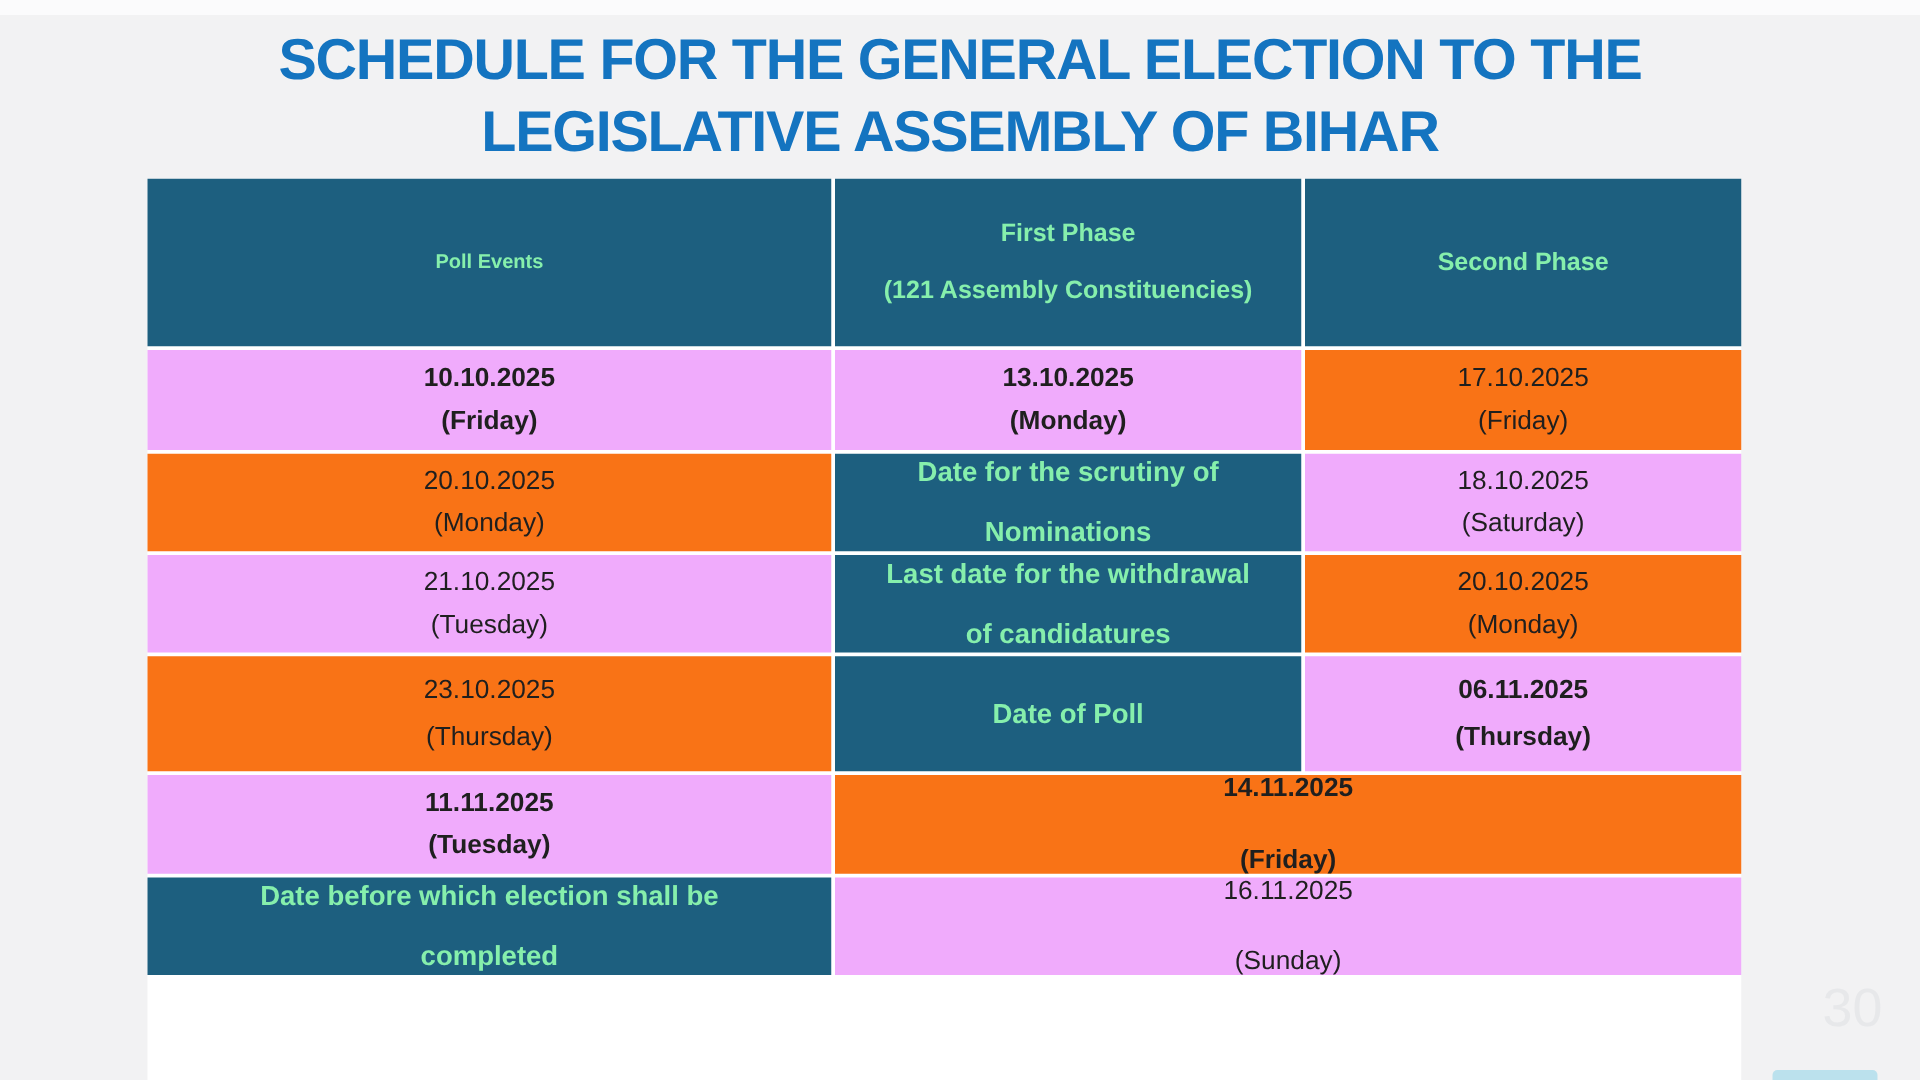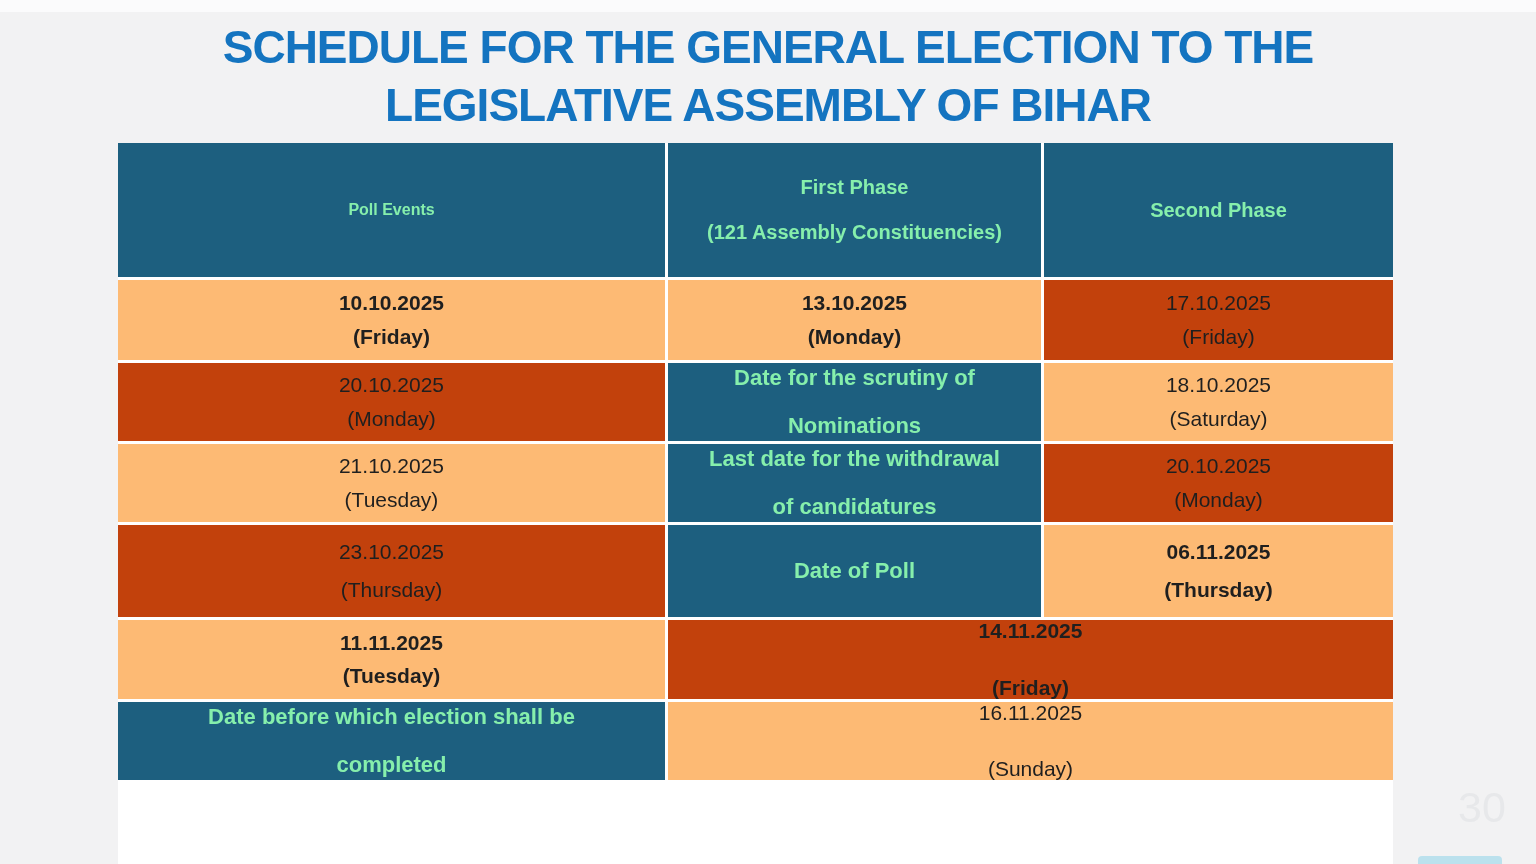--- a/index.html
+++ b/index.html
@@ -53,22 +53,22 @@
     font-size: 22px;
     line-height: 48px;
     padding: 0 40px;
   }
   .data-cell {
     font-size: 21px;
     color: #1f1f1f;
     justify-content: space-evenly;
     line-height: 22px;
   }
-  .row-dark { background: #fdba74; }
-  .row-light { background: #c2410c; }
+  .row-dark { background: #f0abfc; }
+  .row-light { background: #f97316; }
   .bold { font-weight: 700; }
   .span2 { grid-column: span 2; justify-content: space-between; }
   .page-number {
     position: absolute;
     top: 783px; left: 1432px;
     width: 100px;
     text-align: center;
     font-size: 43px;
     font-weight: 400;
     color: #e7e8ea;

